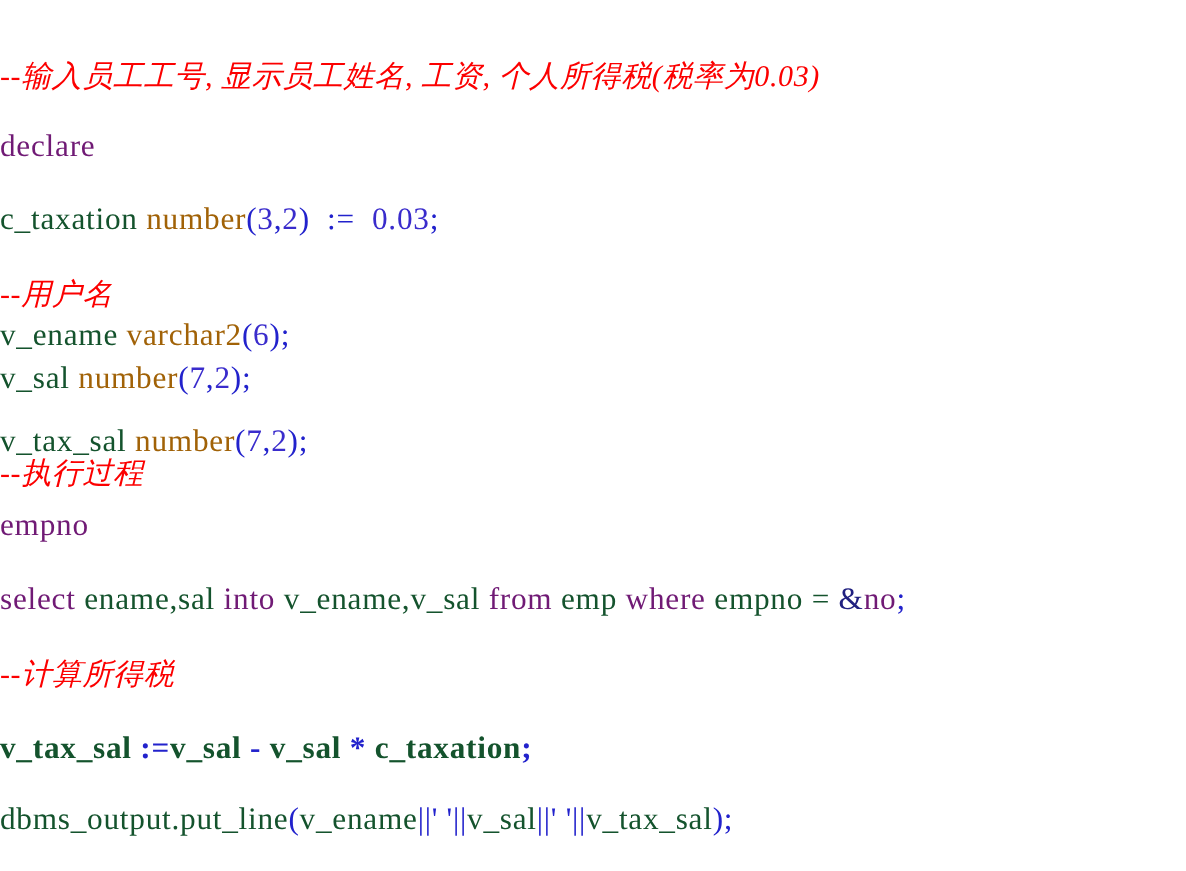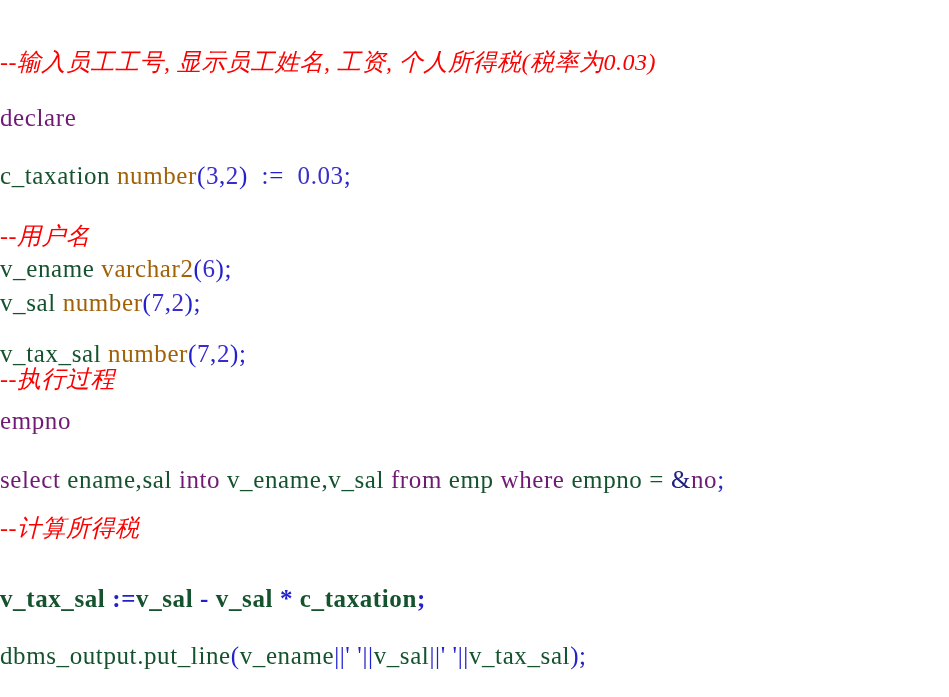--- a/index.html
+++ b/index.html
@@ -85,20 +85,20 @@
       <div class="comment-line cn" style="top: 4px;">--输入员工工号, 显示员工姓名, 工资, 个人所得税(税率为0.03)</div>
       <div class="code-line" style="top: 60px;"><span class="tok t-keyword">declare</span></div>
       <div class="code-line" style="top: 118px;"><span class="tok t-plain">c_taxation </span><span class="tok t-type">number</span><span class="tok t-punct">(</span><span class="tok t-number">3</span><span class="tok t-punct">,</span><span class="tok t-number">2</span><span class="tok t-punct">)</span><span class="tok t-plain">  </span><span class="tok t-op">:=</span><span class="tok t-plain">  </span><span class="tok t-number">0.03</span><span class="tok t-punct">;</span></div>
       <div class="comment-line cn" style="top: 178px; font-family: Liberation Serif, serif;">--用户名</div>
       <div class="code-line" style="top: 211px;"><span class="tok t-plain">v_ename </span><span class="tok t-type">varchar2</span><span class="tok t-punct">(</span><span class="tok t-number">6</span><span class="tok t-punct">)</span><span class="tok t-punct">;</span></div>
       <div class="code-line" style="top: 245px;"><span class="tok t-plain">v_sal </span><span class="tok t-type">number</span><span class="tok t-punct">(</span><span class="tok t-number">7</span><span class="tok t-punct">,</span><span class="tok t-number">2</span><span class="tok t-punct">)</span><span class="tok t-punct">;</span></div>
       <div class="code-line" style="top: 296px;"><span class="tok t-plain">v_tax_sal </span><span class="tok t-type">number</span><span class="tok t-punct">(</span><span class="tok t-number">7</span><span class="tok t-punct">,</span><span class="tok t-number">2</span><span class="tok t-punct">)</span><span class="tok t-punct">;</span></div>
       <div class="comment-line cn" style="top: 321px;">--执行过程</div>
       <div class="code-line" style="top: 363px;"><span class="tok t-keyword">empno</span></div>
       <div class="code-line" style="top: 422px;"><span class="tok t-keyword">select</span><span class="tok t-plain"> ename,sal </span><span class="tok t-keyword">into</span><span class="tok t-plain"> v_ename,v_sal </span><span class="tok t-keyword">from</span><span class="tok t-plain"> emp </span><span class="tok t-keyword">where</span><span class="tok t-plain"> empno </span><span class="tok t-plain">=</span><span class="tok t-plain"> </span><span class="tok t-amp">&amp;</span><span class="tok t-keyword">no</span><span class="tok t-punct">;</span></div>
-      <div class="comment-line cn" style="top: 470px;">--计算所得税</div>
+      <div class="comment-line cn" style="top: 482px;">--计算所得税</div>
       <div class="code-line" style="top: 541px; font-weight: bold;"><span class="tok t-plain">v_tax_sal </span><span class="tok t-op">:=</span><span class="tok t-plain">v_sal </span><span class="tok t-op">-</span><span class="tok t-plain"> v_sal </span><span class="tok t-op">*</span><span class="tok t-plain"> c_taxation</span><span class="tok t-punct">;</span></div>
       <div class="code-line" style="top: 598px;"><span class="tok t-plain">dbms_output.put_line</span><span class="tok t-punct">(</span><span class="tok t-plain">v_ename</span><span class="tok t-op">||</span><span class="tok t-string">' '</span><span class="tok t-op">||</span><span class="tok t-plain">v_sal</span><span class="tok t-op">||</span><span class="tok t-string">' '</span><span class="tok t-op">||</span><span class="tok t-plain">v_tax_sal</span><span class="tok t-punct">)</span><span class="tok t-punct">;</span></div>
       <div class="code-line" style="top: 683px;"><span class="tok t-keyword">end</span><span class="tok t-punct">;</span></div>
     </div>
 
   <div id="watermark">https://blog.csdn.net/NONAME999</div>
 </div>
 
 </body></html>

